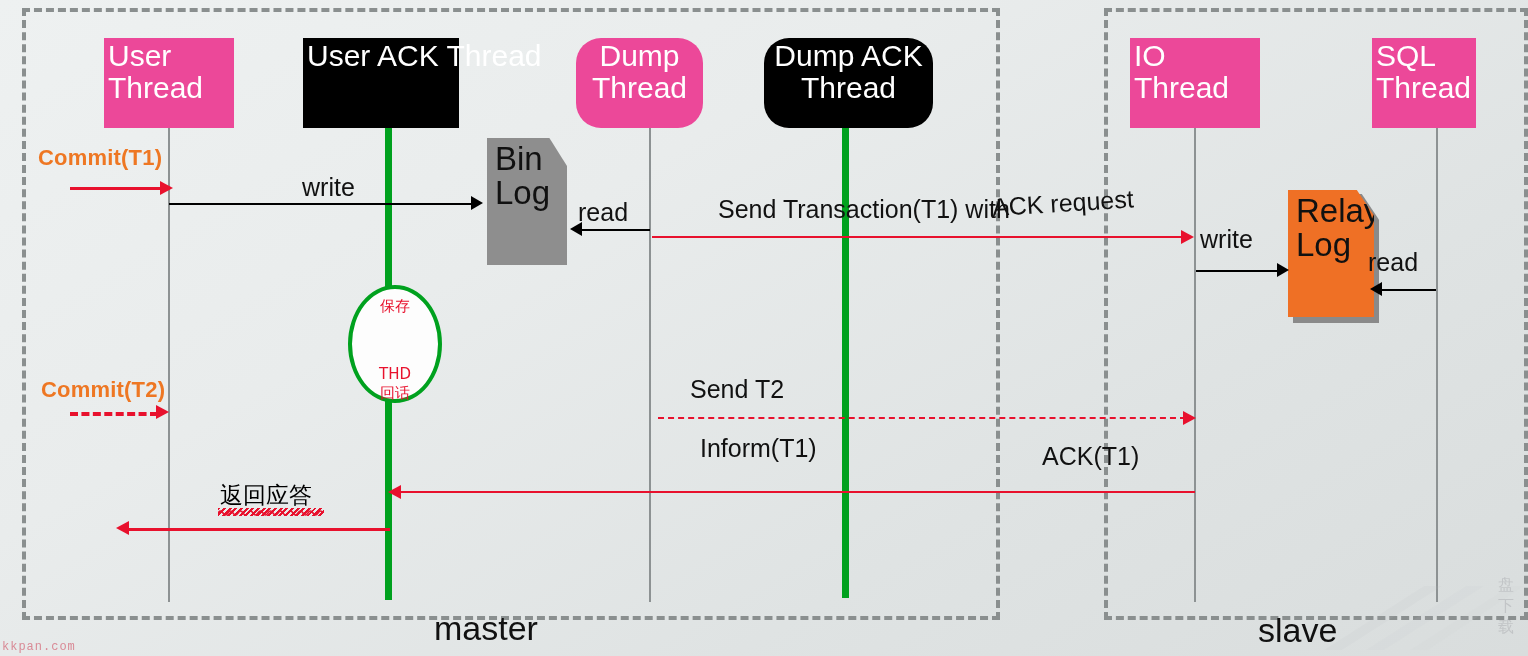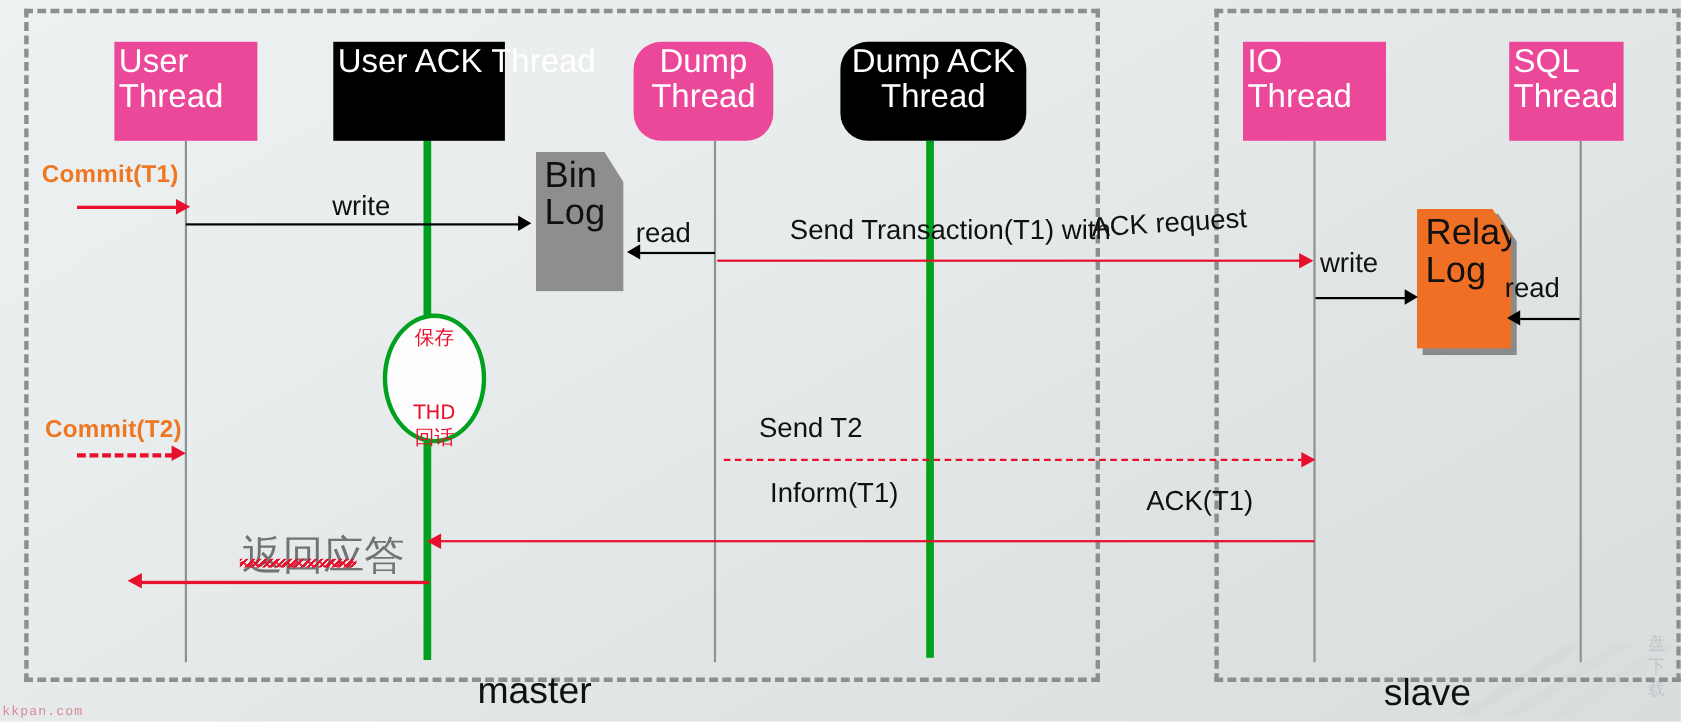--- a/index.html
+++ b/index.html
@@ -72,38 +72,38 @@
   .ah-left-red{border-top:7px solid transparent;border-bottom:7px solid transparent;border-right:13px solid #e8112d;}
 
   
   .lbl{position:absolute;white-space:nowrap;color:#111;font-size:25px;}
   .lbl.commit{
     font-size:22px;font-weight:bold;color:#ee7723;
     letter-spacing:.2px;
   }
   .lbl.tilt{transform:rotate(-3.5deg);transform-origin:left bottom;}
   .lbl.cn{
-    font-size:37px;color:#737373;
+    font-size:23px;color:#000000;
     font-family:"DejaVu Sans","Liberation Sans",sans-serif;
     text-align:center;
   }
   .squiggle{
     position:absolute;height:7px;width:100px;
     background-image:repeating-linear-gradient(135deg,#e8112d 0 2px,transparent 2px 4px);
   }
 
   
   .thd-circle{
     position:absolute;box-sizing:border-box;
     border:4px solid #00a11e;border-radius:50%;
     background:#fdfdfd;
   }
   .thd-text{
     position:absolute;text-align:center;color:#e8112d;
-    font-size:18px;line-height:1.25;white-space:pre-line;
+    font-size:15px;line-height:1.25;white-space:pre-line;
     font-family:"DejaVu Sans","Liberation Sans",sans-serif;
   }
 
   
   .wm-left{
     position:absolute;left:2px;bottom:2px;
     font-size:12px;color:#d98a96;
     font-family:"Liberation Mono","DejaVu Sans Mono",monospace;
     letter-spacing:1px;
   }

